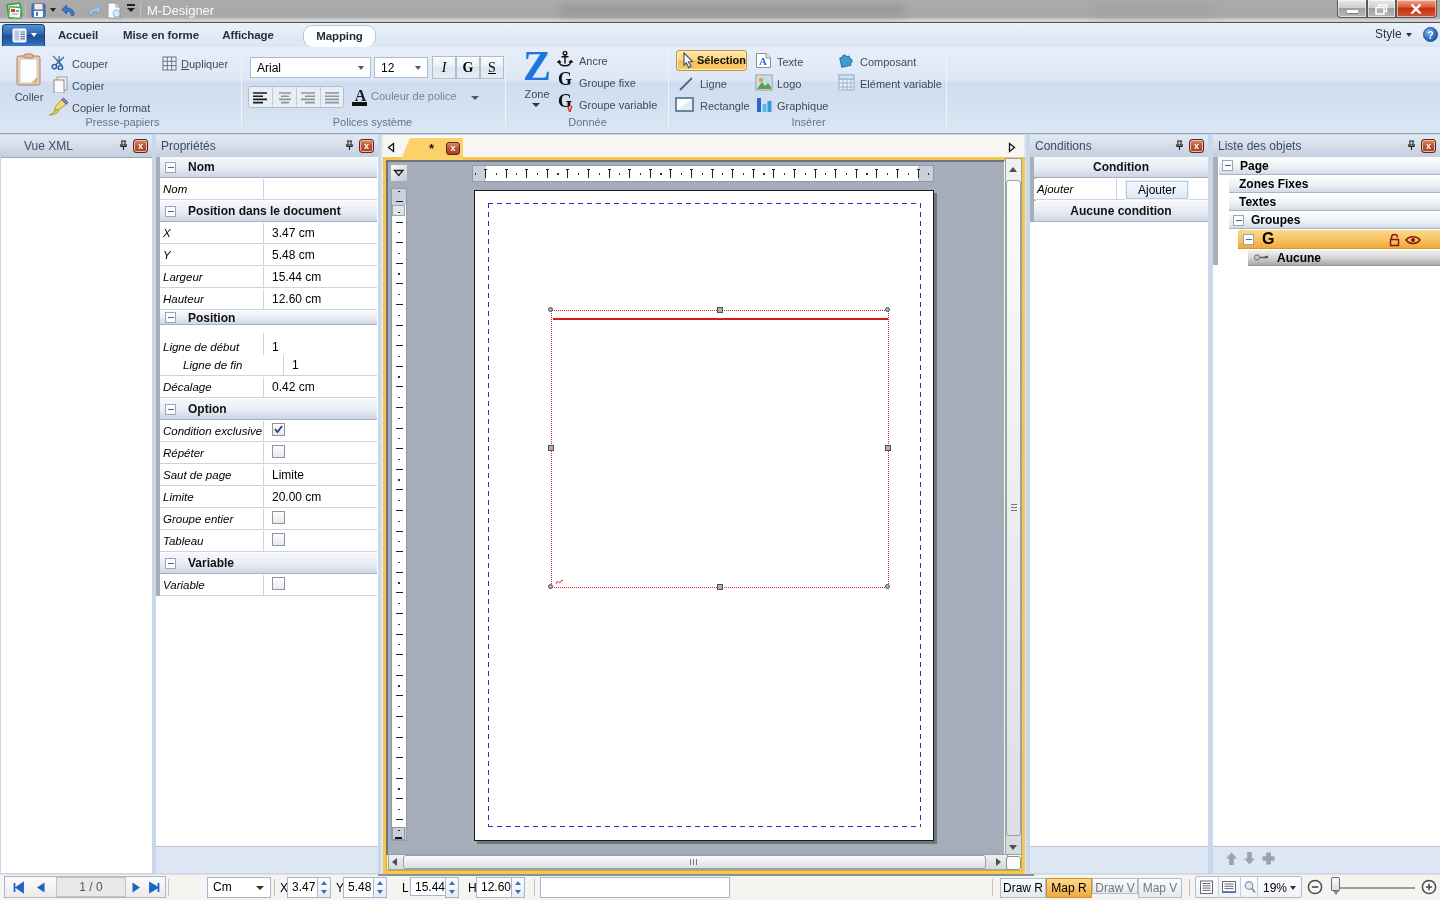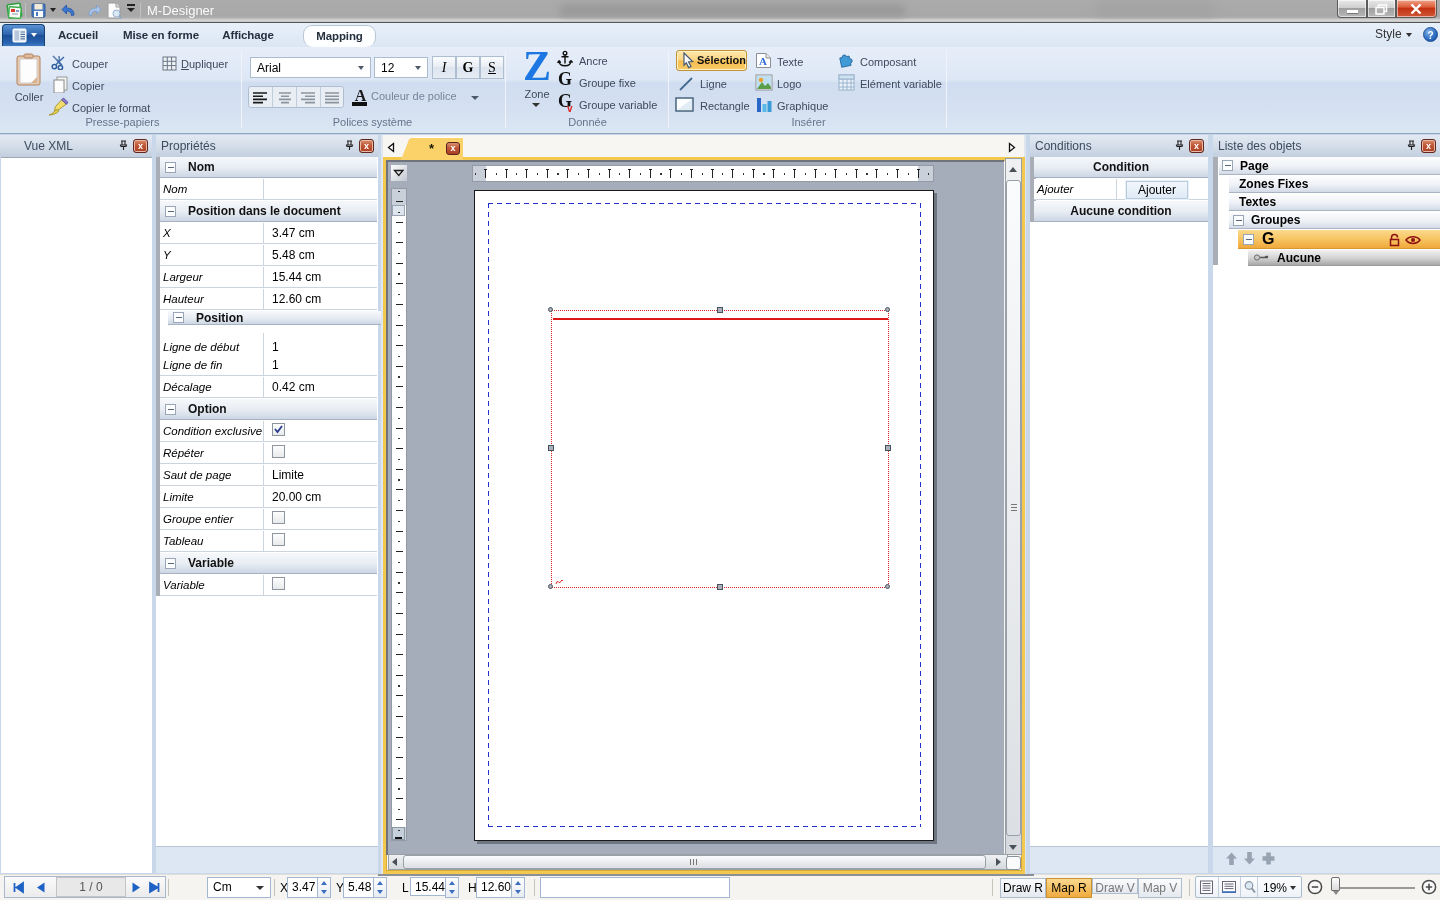--- a/index.html
+++ b/index.html
@@ -364,26 +364,26 @@
     <span class="val">5.48 cm</span>
   </div>
 <div class="prow" style="top:267px; height:21px;">
     <span class="lbl">Largeur</span>
     <span class="val">15.44 cm</span>
   </div>
 <div class="prow" style="top:289px; height:21px;">
     <span class="lbl">Hauteur</span>
     <span class="val">12.60 cm</span>
   </div>
-<div class="sechdr" style="top:311px; height:14px;margin-left:8px;"><span class="mbox"></span>Position</div>
+<div class="sechdr" style="top:311px; height:14px;"><span class="mbox"></span>Position</div>
 <div class="prow" style="top:333px; height:29px;">
     <span class="lbl">Ligne de début</span>
     <span class="val">1</span>
   </div>
-<div class="prow" style="top:355px; height:21px;">
+<div class="prow" style="top:355px; height:21px;padding-left:20px;">
     <span class="lbl">Ligne de fin</span>
     <span class="val">1</span>
   </div>
 <div class="prow" style="top:377px; height:21px;">
     <span class="lbl">Décalage</span>
     <span class="val">0.42 cm</span>
   </div>
 <div class="sechdr" style="top:399px; height:21px;"><span class="mbox"></span>Option</div>
 <div class="prow" style="top:421px; height:21px;">
     <span class="lbl">Condition exclusive</span>

